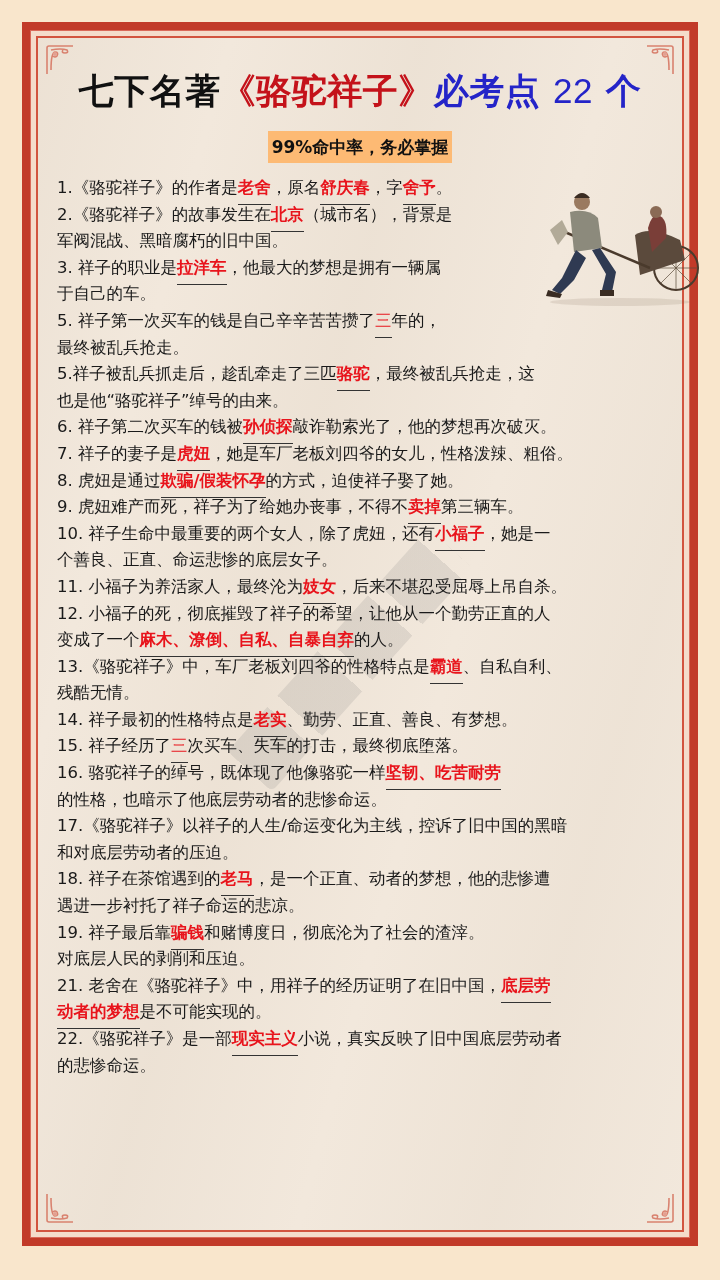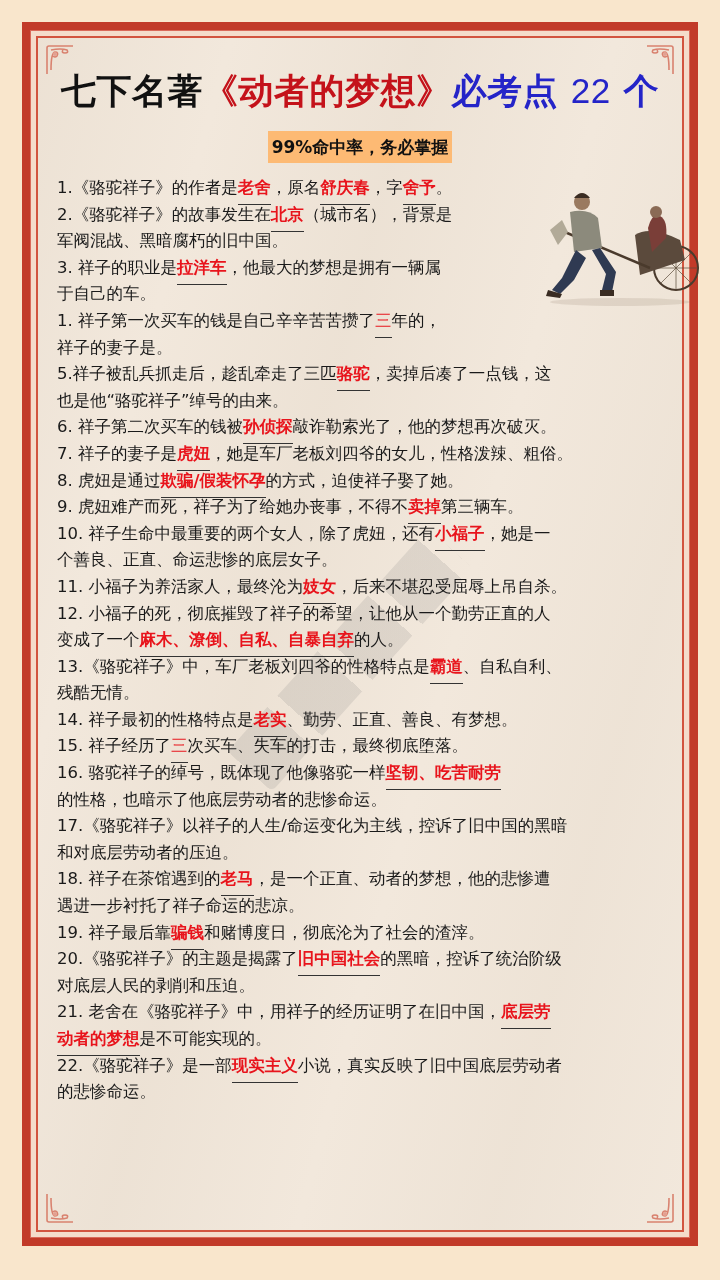--- a/index.html
+++ b/index.html
@@ -95,21 +95,21 @@
         </svg>
     </div>
   </div>
 </div>
 
 <div class="watermark">
     <div class="wm-bar"></div>
   </div>
 
 <div class="title">
-  <span class="t-black">七下名著</span><span class="t-red">《动者的梦想》</span><span class="t-blue">必考点</span>&nbsp;<span class="t-num">22</span>&nbsp;<span class="t-blue">个</span>
+  <span class="t-black">七下名著</span><span class="t-red">《骆驼祥子》</span><span class="t-blue">必考点</span>&nbsp;<span class="t-num">22</span>&nbsp;<span class="t-blue">个</span>
 </div>
 
 <div class="subtitle-wrap">
   <span class="subtitle">99%命中率，务必掌握</span>
 </div>
 
 <svg class="illustration" viewBox="0 0 160 120">
   <ellipse cx="80" cy="112" rx="70" ry="4" fill="rgba(120,100,80,0.15)"></ellipse>
   <circle cx="136" cy="78" r="22" fill="none" stroke="#4a3a2c" stroke-width="2"></circle>
   <g stroke="#5a4a3a" stroke-width="0.7">
@@ -131,23 +131,23 @@
   <path d="M8 100 L22 104 L20 108 L6 106 Z" fill="#3a2c22"></path>
   <path d="M60 100 L74 100 L74 106 L60 106 Z" fill="#3a2c22"></path>
 </svg>
 
 <div class="content" id="content">
     <div class="line"><span>1.《骆驼祥子》的作者是</span><span class="hl">老舍</span><span>，原名</span><span class="hl">舒庆春</span><span>，字</span><span class="hl">舍予</span><span>。</span></div>
     <div class="line"><span>2.《骆驼祥子》的故事发生在</span><span class="hl">北京</span><span>（城市名），背景是</span></div>
     <div class="line"><span>军阀混战、黑暗腐朽的旧中国。</span></div>
     <div class="line"><span>3. 祥子的职业是</span><span class="hl">拉洋车</span><span>，他最大的梦想是拥有一辆属</span></div>
     <div class="line"><span>于自己的车。</span></div>
-    <div class="line"><span>1. 祥子第一次买车的钱是自己辛辛苦苦攒了</span><span class="hl thin">三</span><span>年的，</span></div>
-    <div class="line"><span>祥子的妻子是。</span></div>
-    <div class="line"><span>5.祥子被乱兵抓走后，趁乱牵走了三匹</span><span class="hl">骆驼</span><span>，卖掉后凑了一点钱，这</span></div>
+    <div class="line"><span>5. 祥子第一次买车的钱是自己辛辛苦苦攒了</span><span class="hl thin">三</span><span>年的，</span></div>
+    <div class="line"><span>最终被乱兵抢走。</span></div>
+    <div class="line"><span>5.祥子被乱兵抓走后，趁乱牵走了三匹</span><span class="hl">骆驼</span><span>，最终被乱兵抢走，这</span></div>
     <div class="line"><span>也是他“骆驼祥子”绰号的由来。</span></div>
     <div class="line"><span>6. 祥子第二次买车的钱被</span><span class="hl">孙侦探</span><span>敲诈勒索光了，他的梦想再次破灭。</span></div>
     <div class="line"><span>7. 祥子的妻子是</span><span class="hl">虎妞</span><span>，她是车厂老板刘四爷的女儿，性格泼辣、粗俗。</span></div>
     <div class="line"><span>8. 虎妞是通过</span><span class="hl">欺骗/假装怀孕</span><span>的方式，迫使祥子娶了她。</span></div>
     <div class="line"><span>9. 虎妞难产而死，祥子为了给她办丧事，不得不</span><span class="hl">卖掉</span><span>第三辆车。</span></div>
     <div class="line"><span>10. 祥子生命中最重要的两个女人，除了虎妞，还有</span><span class="hl">小福子</span><span>，她是一</span></div>
     <div class="line"><span>个善良、正直、命运悲惨的底层女子。</span></div>
     <div class="line"><span>11. 小福子为养活家人，最终沦为</span><span class="hl">妓女</span><span>，后来不堪忍受屈辱上吊自杀。</span></div>
     <div class="line"><span>12. 小福子的死，彻底摧毁了祥子的希望，让他从一个勤劳正直的人</span></div>
     <div class="line"><span>变成了一个</span><span class="hl">麻木、潦倒、自私、自暴自弃</span><span>的人。</span></div>
@@ -155,19 +155,18 @@
     <div class="line"><span>残酷无情。</span></div>
     <div class="line"><span>14. 祥子最初的性格特点是</span><span class="hl">老实</span><span>、勤劳、正直、善良、有梦想。</span></div>
     <div class="line"><span>15. 祥子经历了</span><span class="hl thin">三</span><span>次买车、失车的打击，最终彻底堕落。</span></div>
     <div class="line"><span>16. 骆驼祥子的绰号，既体现了他像骆驼一样</span><span class="hl">坚韧、吃苦耐劳</span></div>
     <div class="line"><span>的性格，也暗示了他底层劳动者的悲惨命运。</span></div>
     <div class="line"><span>17.《骆驼祥子》以祥子的人生/命运变化为主线，控诉了旧中国的黑暗</span></div>
     <div class="line"><span>和对底层劳动者的压迫。</span></div>
     <div class="line"><span>18. 祥子在茶馆遇到的</span><span class="hl">老马</span><span>，是一个正直、动者的梦想，他的悲惨遭</span></div>
     <div class="line"><span>遇进一步衬托了祥子命运的悲凉。</span></div>
     <div class="line"><span>19. 祥子最后靠</span><span class="hl">骗钱</span><span>和赌博度日，彻底沦为了社会的渣滓。</span></div>
-    <div class="line"><span>20.《骆驼祥子》的主题是揭露了</span><span class="hl">旧中国社会</span><span>的黑暗，控诉了统治阶级</span></div>
     <div class="line"><span>对底层人民的剥削和压迫。</span></div>
     <div class="line"><span>21. 老舍在《骆驼祥子》中，用祥子的经历证明了在旧中国，</span><span class="hl">底层劳</span></div>
     <div class="line"><span class="hl">动者的梦想</span><span>是不可能实现的。</span></div>
     <div class="line"><span>22.《骆驼祥子》是一部</span><span class="hl">现实主义</span><span>小说，真实反映了旧中国底层劳动者</span></div>
     <div class="line"><span>的悲惨命运。</span></div>
   </div>
 
 </body></html>

